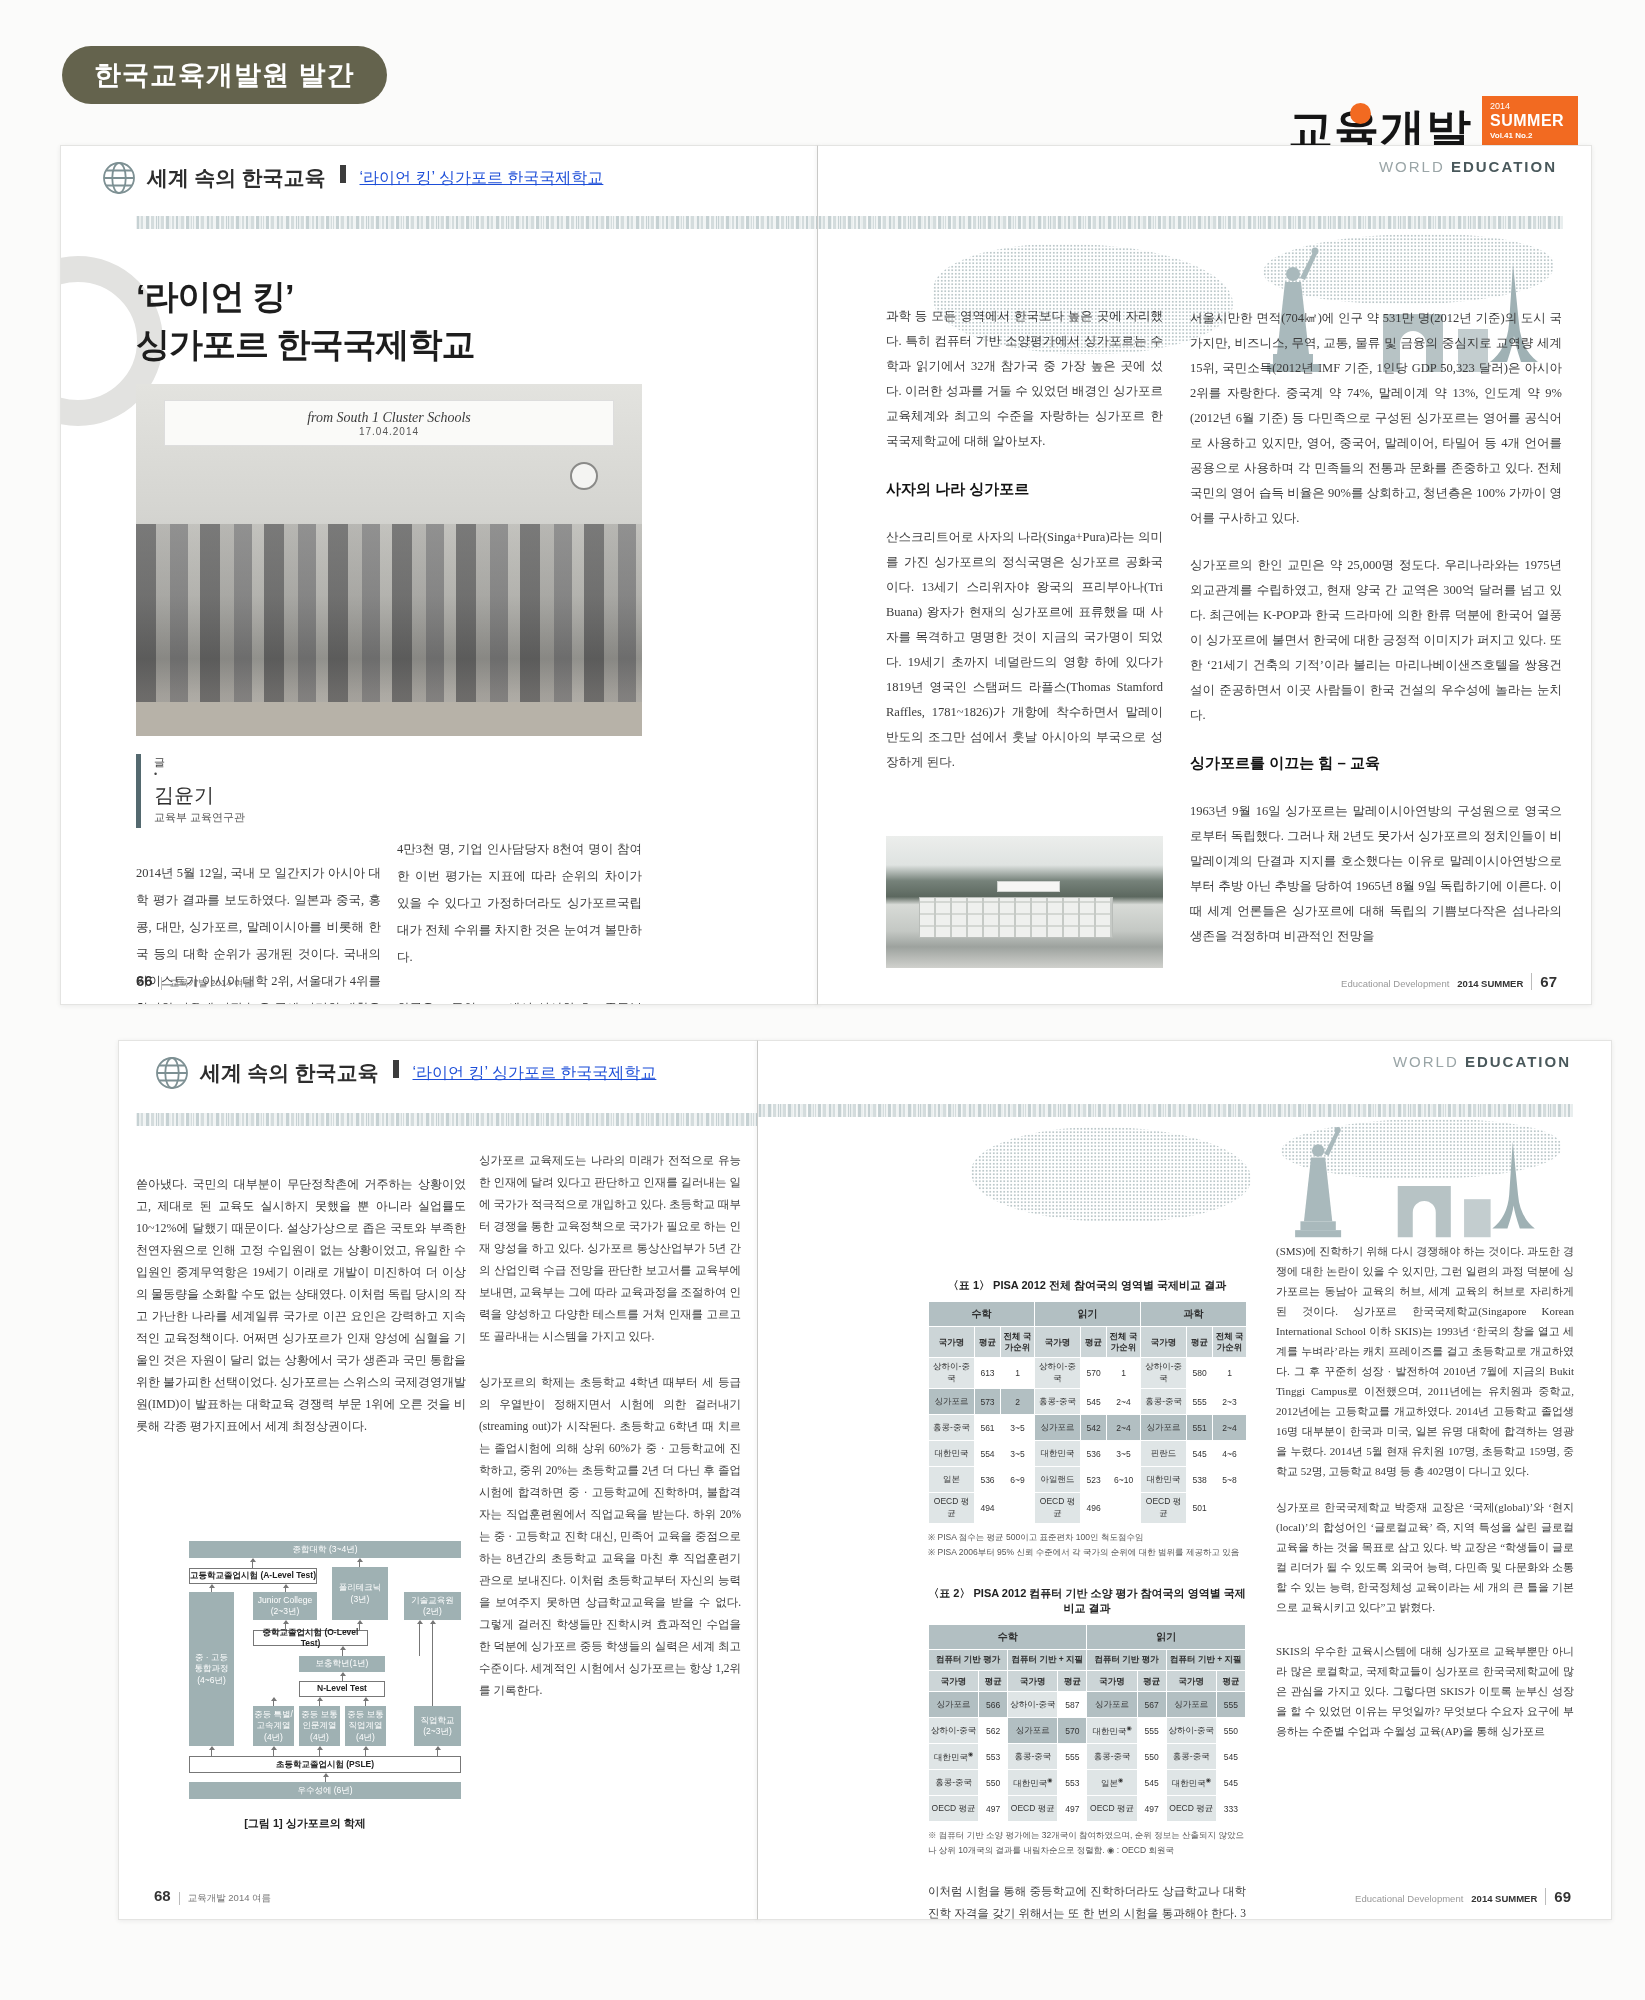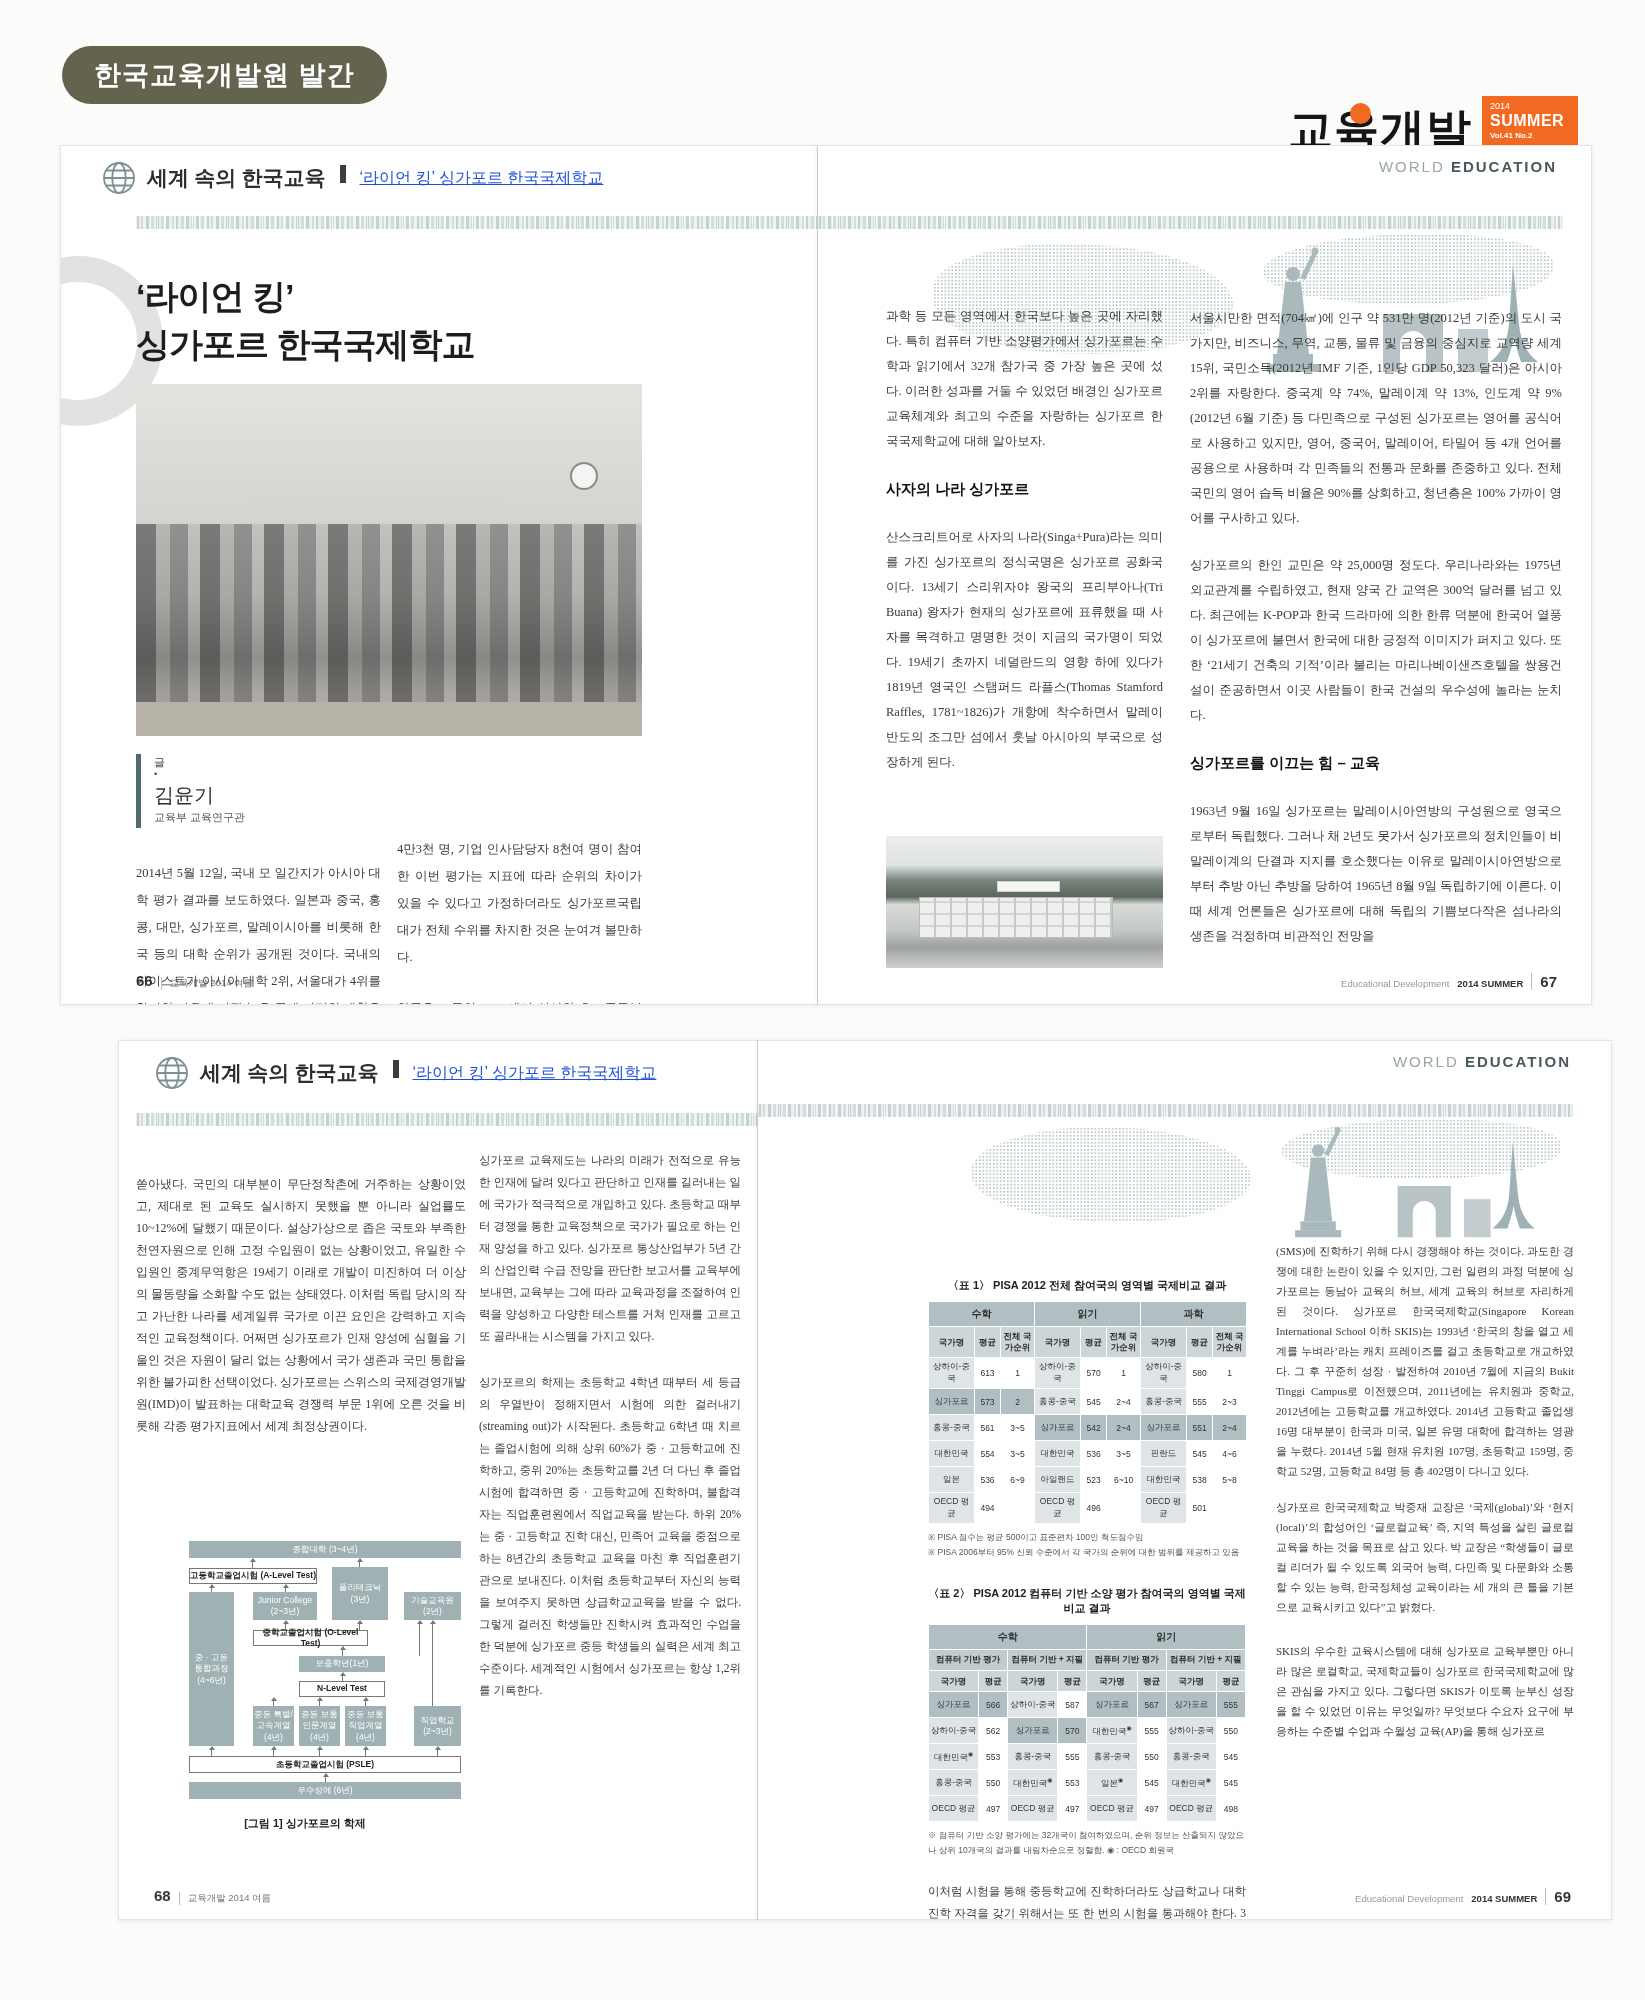--- a/index.html
+++ b/index.html
@@ -155,20 +155,24 @@
   </div>
   <div class="stripe" style="left:75px;top:70px;right:0;"></div>
   <div class="ring" style="left:-68px;top:110px;"></div>
 
   <div class="atitle" style="left:75px;top:126px;">
     <div>‘라이언 킹’</div>
     <div>싱가포르 한국국제학교</div>
   </div>
 
   <div class="photo1" style="left:75px;top:238px;width:506px;height:352px;">
+    <div class="banner">
+      <div class="t">from South 1 Cluster Schools</div>
+      <div class="d">17.04.2014</div>
+    </div>
     <div class="clock"></div>
     <div class="people"></div>
     <div class="floor"></div>
   </div>
 
   <div class="byline" style="left:75px;top:608px;">
     <div class="g">글</div>
     <div class="dot">•</div>
     <div class="nm">김윤기</div>
     <div class="rl">교육부 교육연구관</div>
@@ -519,21 +523,21 @@
               <td class="v">545</td>
             </tr>
             <tr>
               <td class="n">OECD 평균</td>
               <td class="v">497</td>
               <td class="n">OECD 평균</td>
               <td class="v">497</td>
               <td class="n">OECD 평균</td>
               <td class="v">497</td>
               <td class="n">OECD 평균</td>
-              <td class="v">498</td>
+              <td class="v">333</td>
             </tr>
           </tbody>
         </table>
       </div>
     <div class="tnote">※ 컴퓨터 기반 소양 평가에는 32개국이 참여하였으며, 순위 정보는 산출되지 않았으나 상위 10개국의 결과를 내림차순으로 정렬함. ◉ : OECD 회원국</div>
 
     <p class="col p69mid" style="position:static;margin-top:22px;">이처럼 시험을 통해 중등학교에 진학하더라도 상급학교나 대학 진학 자격을 갖기 위해서는 또 한 번의 시험을 통과해야 한다. 3개뿐인 싱가포르 국립대학과(NUS), 난양공과대, 경영대</p>
   </div>
 
   <div class="col p69right" style="left:518px;top:200px;width:298px;">

